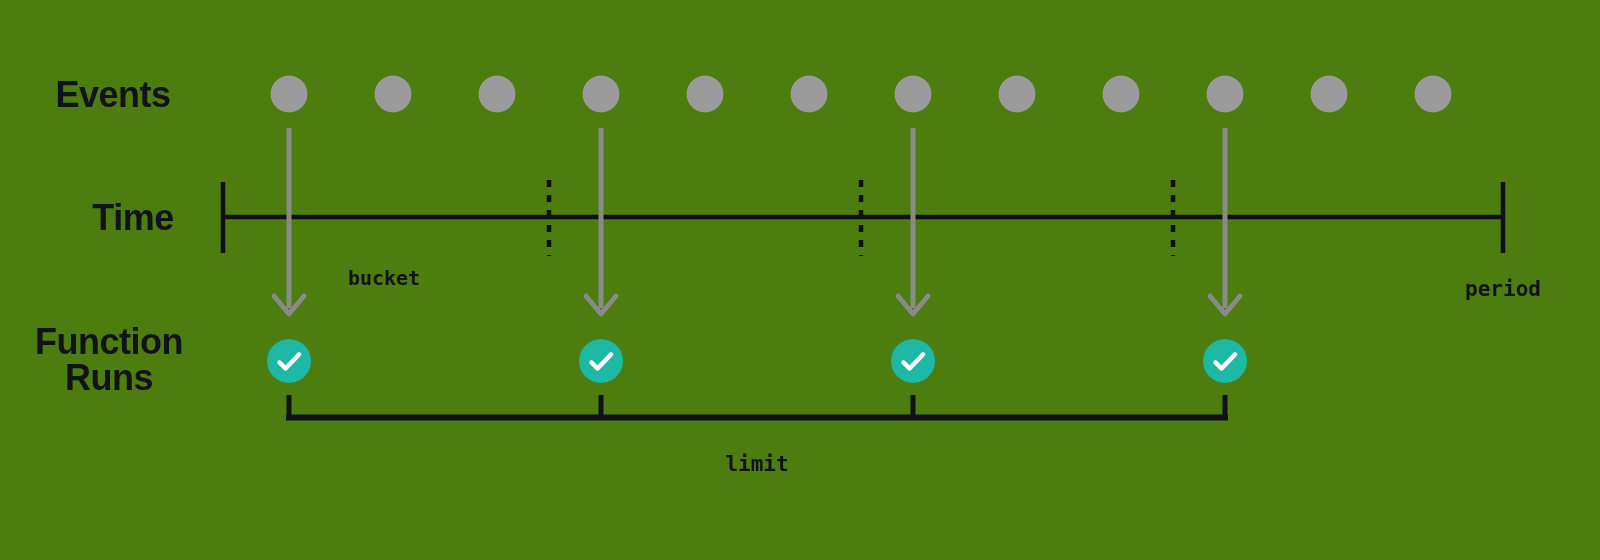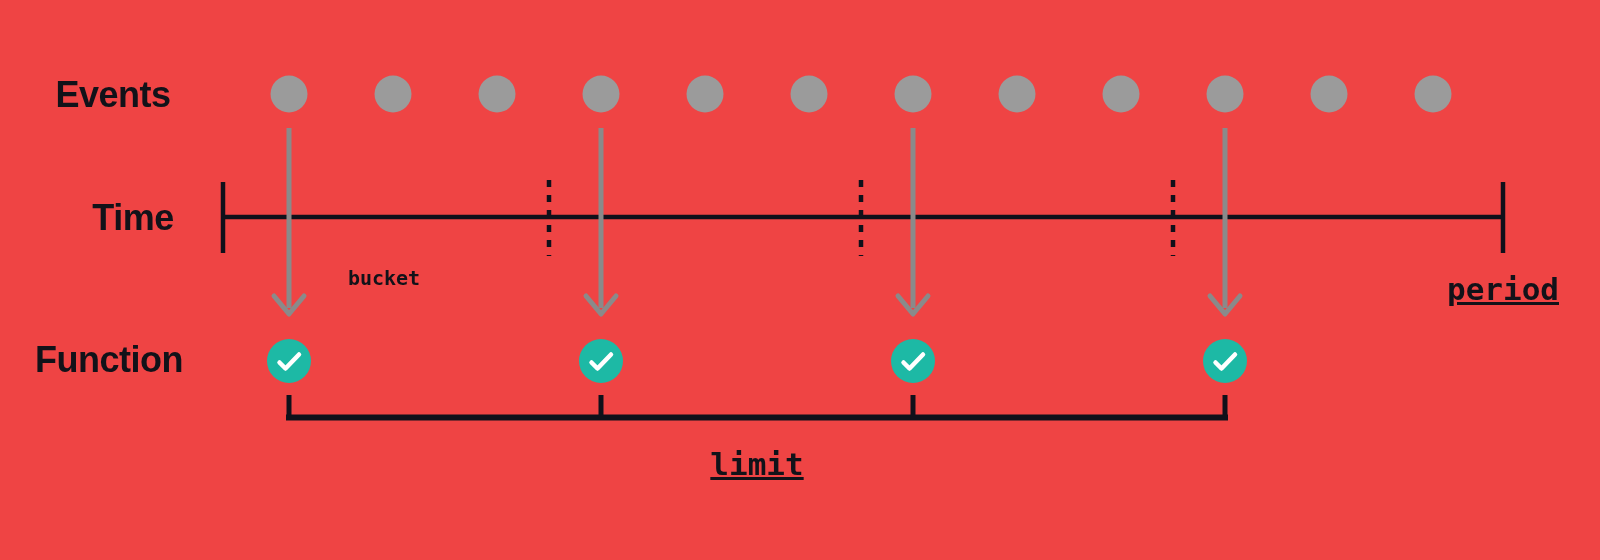--- a/index.html
+++ b/index.html
@@ -23,26 +23,26 @@
   .row-label {
     font-size: 36px;
     line-height: 36px;
     letter-spacing: -0.5px;
   }
   .mono-label {
     font-family: "DejaVu Sans Mono", monospace;
     font-weight: 700;
   }
   .bucket-label { font-size: 20px; margin-top: 36px; }
-  .period-label, .limit-label { font-size: 31px; text-decoration: underline; }
+  .period-label, .limit-label { font-size: 21px; }
 </style>
 </head>
 <body>
 
-<div class="stage" style="background: #ef4444;">
+<div class="stage" style="background: #4d7c0f;">
   <svg id="diagram-svg" width="1600" height="560" viewBox="0 0 1600 560">
       <circle cx="289" cy="94" r="18.5" fill="#9b9b9b"></circle>
       <circle cx="393" cy="94" r="18.5" fill="#9b9b9b"></circle>
       <circle cx="497" cy="94" r="18.5" fill="#9b9b9b"></circle>
       <circle cx="601" cy="94" r="18.5" fill="#9b9b9b"></circle>
       <circle cx="705" cy="94" r="18.5" fill="#9b9b9b"></circle>
       <circle cx="809" cy="94" r="18.5" fill="#9b9b9b"></circle>
       <circle cx="913" cy="94" r="18.5" fill="#9b9b9b"></circle>
       <circle cx="1017" cy="94" r="18.5" fill="#9b9b9b"></circle>
       <circle cx="1121" cy="94" r="18.5" fill="#9b9b9b"></circle>
@@ -77,20 +77,21 @@
       <line x1="913" y1="395" x2="913" y2="417.5" stroke="#10101a" stroke-width="5"></line>
       <line x1="1225" y1="395" x2="1225" y2="417.5" stroke="#10101a" stroke-width="5"></line>
     </svg>
 
   <div class="label row-label" style="left: 113px; top: 95px; color: rgb(18, 18, 25);">Events</div>
 
   <div class="label row-label" style="left: 113px; top: 218px; color: rgb(18, 18, 25); margin-left: 20px;">Time</div>
 
   <div class="label row-label" style="left: 109px; top: 360px; color: rgb(18, 18, 25);">
     <div>Function</div>
+    <div>Runs</div>
   </div>
 
   <div class="label mono-label bucket-label" style="left: 384px; top: 242px; color: rgb(18, 18, 25);">bucket</div>
 
   <div class="label mono-label period-label" style="left: 1503px; top: 289px; color: rgb(18, 18, 25);">period</div>
 
   <div class="label mono-label limit-label" style="left: 757px; top: 464px; color: rgb(18, 18, 25);">limit</div>
 </div>
 
 </body></html>

